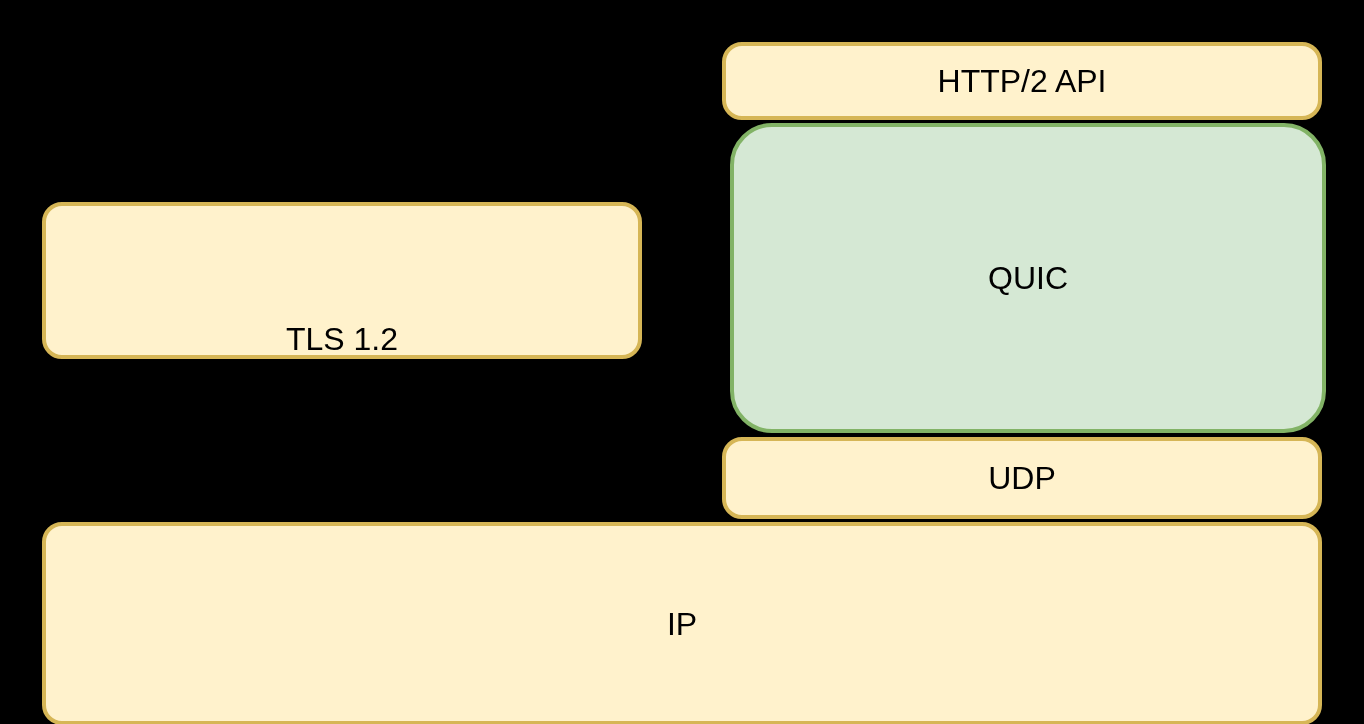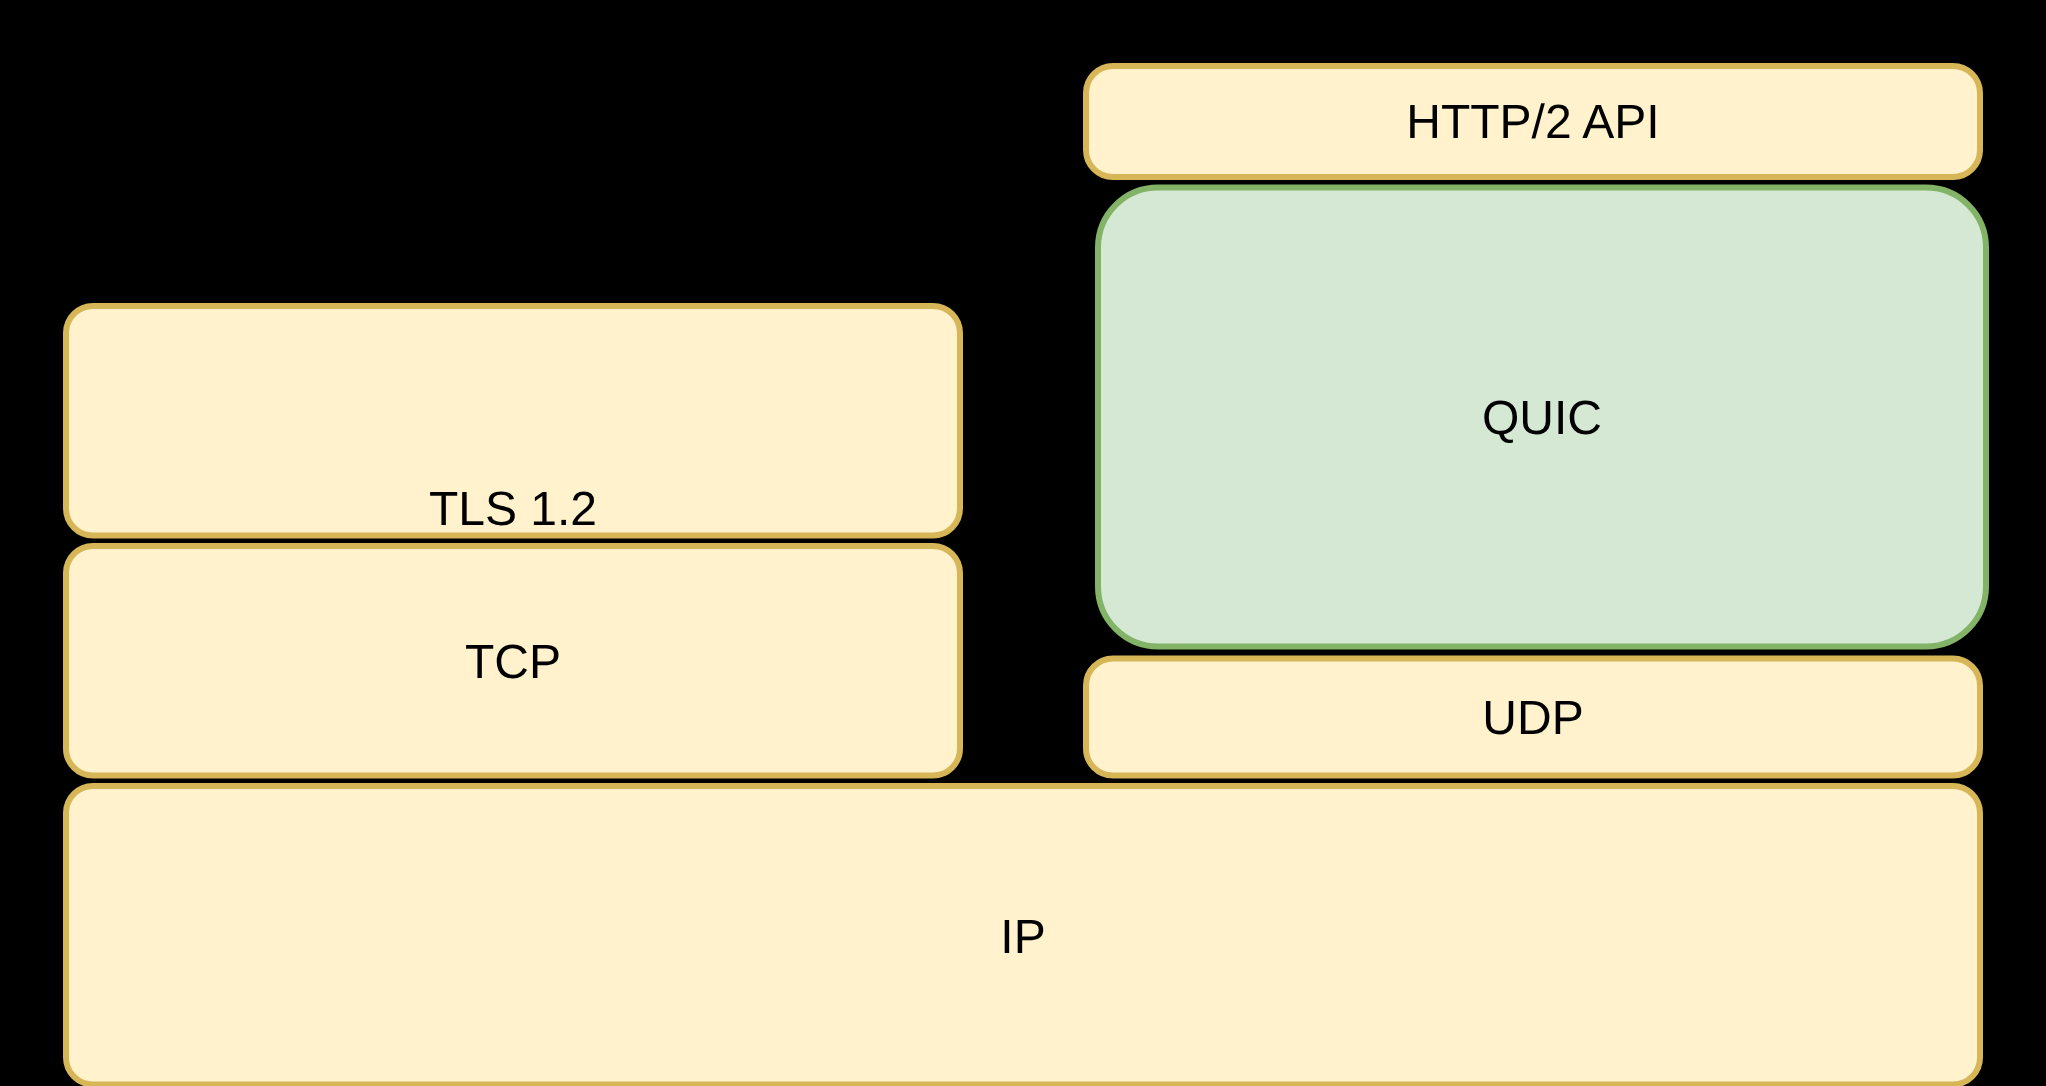--- a/index.html
+++ b/index.html
@@ -46,23 +46,20 @@
 </head>
 <body>
 
 <div class="canvas">
 
 
   <div class="pbox box-tls12">
     <span>TLS 1.2</span>
   </div>
 
-  <div class="pbox box-tcp">
-    <span>TCP</span>
-  </div>
 
   <div class="pbox box-http2api">
     <span>HTTP/2 API</span>
   </div>
 
   <div class="pbox green box-quic">
     <span>QUIC</span>
   </div>
 
   <div class="pbox box-udp">

